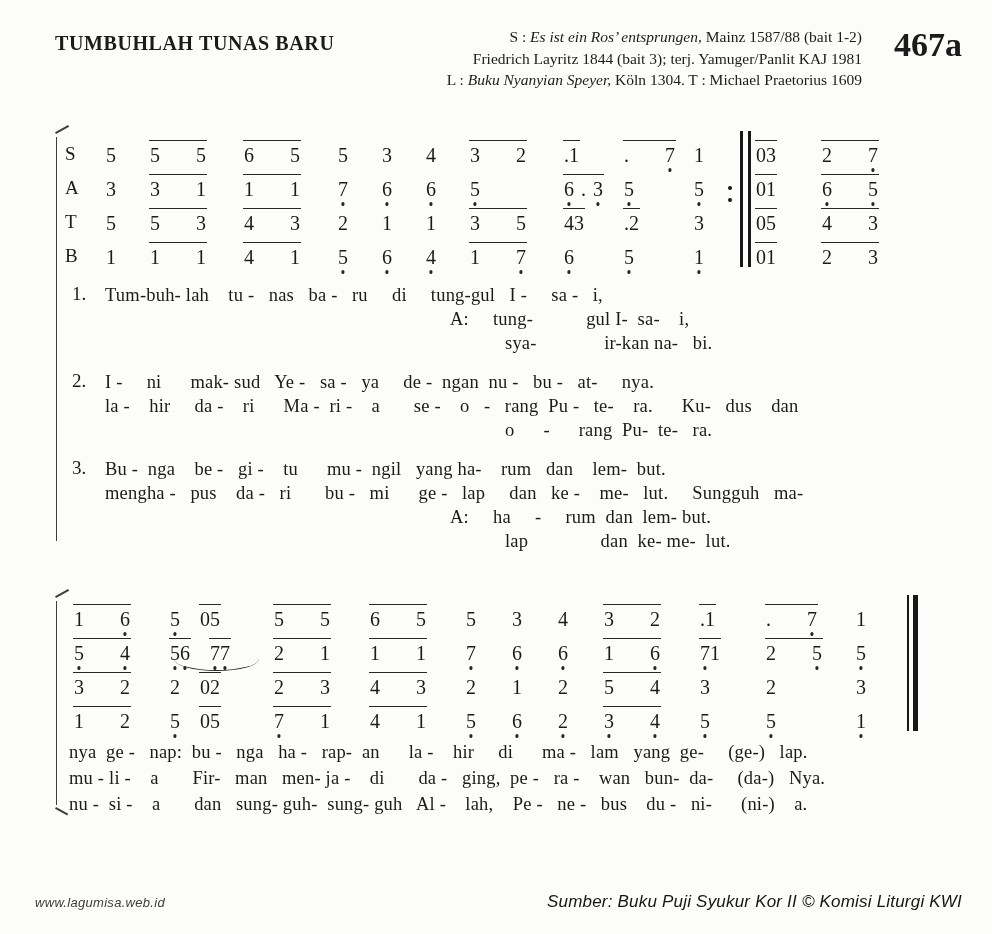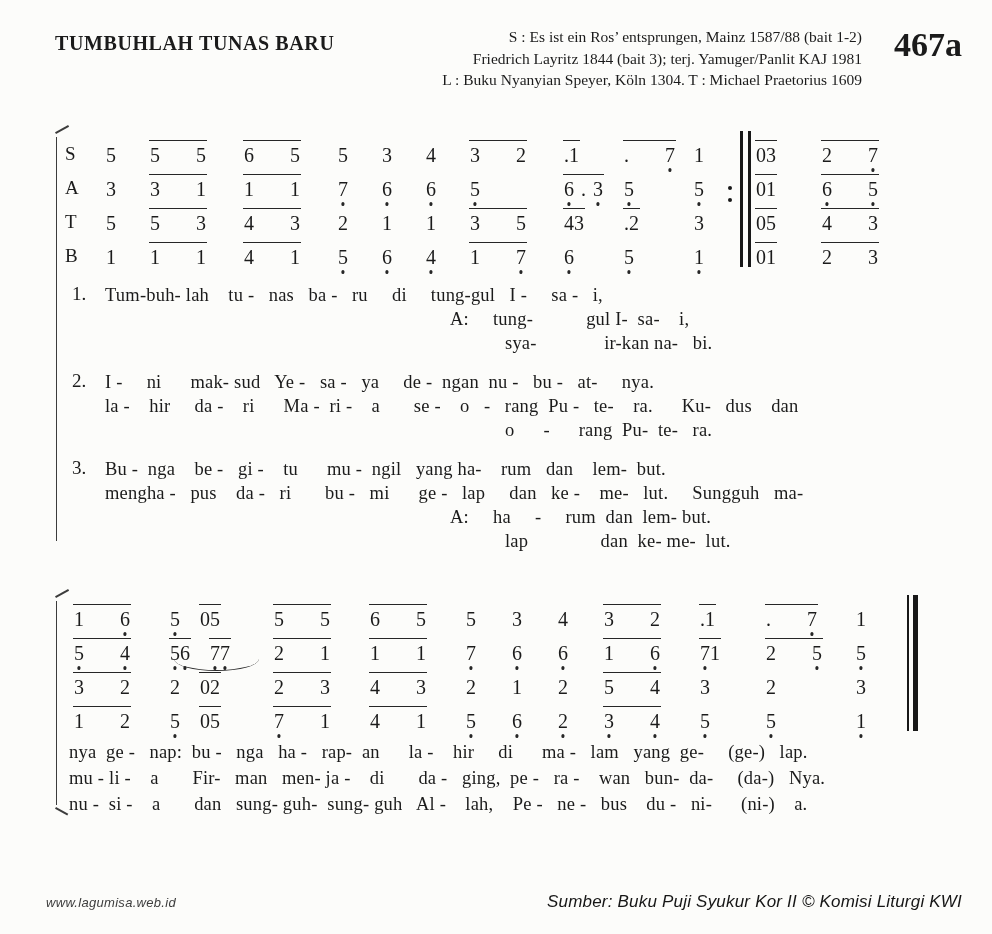--- a/index.html
+++ b/index.html
@@ -12,21 +12,21 @@
     font-family:"Liberation Serif", serif;
     color:#1b1b1b;
     overflow:hidden;
   }
   
   .header{position:relative;padding-right:100px;}
   .hleft{position:absolute;left:0;top:6px;width:400px;}
   .title{font-size:20px;font-weight:bold;letter-spacing:.6px;}
   .tempo{font-size:13px;font-style:italic;margin-top:8px;letter-spacing:.2px;}
   .hcredits{text-align:right;font-size:15.5px;line-height:21.5px;}
-  .hcredits .it{}
+  .hcredits .it{font-style:italic;}
   .hnum{position:absolute;right:0;top:0;font-size:34px;font-weight:bold;font-family:"Liberation Serif",serif;}
   
   .block{position:relative;}
   .block1{margin-top:40px;}
   .block2{margin-top:42px;}
   .vline{position:absolute;left:1px;top:6px;bottom:12px;width:0;border-left:1.7px solid #3c3c3c;}
   .vline::before{content:'';position:absolute;top:-5px;left:-1px;width:15px;height:2px;background:#3c3c3c;transform:rotate(-29deg);transform-origin:left bottom;}
   .vline.hookdown::after{content:'';position:absolute;bottom:-4px;left:-1px;width:14px;height:2px;background:#3c3c3c;transform:rotate(29deg);transform-origin:left top;}
   .sysrows{margin-left:10px;}
   .block2 .sysrows{margin-left:18px;}
@@ -48,21 +48,21 @@
   .verses{margin-left:17px;margin-top:16px;}
   .verse{display:flex;margin-bottom:15px;}
   .vnum{width:33px;font-size:19px;flex:none;}
   .vlines{}
   .lyr{font-size:18.5px;line-height:24px;white-space:pre;letter-spacing:.2px;}
   .ind1{margin-left:345px;}
   .ind2{margin-left:400px;}
   .finallyr{margin-left:14px;margin-top:8px;}
   .finallyr .lyr{line-height:26px;}
   
-  .footer{position:absolute;left:0;right:30px;bottom:22px;display:flex;justify-content:space-between;align-items:baseline;padding-left:46px;}
+  .footer{position:absolute;left:0;right:30px;bottom:22px;display:flex;justify-content:space-between;align-items:baseline;padding-left:35px;}
   .site{font-family:"Liberation Sans",sans-serif;font-style:italic;font-size:13px;color:#3d3d3d;letter-spacing:.3px;}
   .source{font-family:"Liberation Sans",sans-serif;font-style:italic;font-size:17px;color:#161616;letter-spacing:.2px;}
 </style>
 </head>
 <body>
 
 <div class="page">
 
   <div class="header">
     <div class="hleft">

